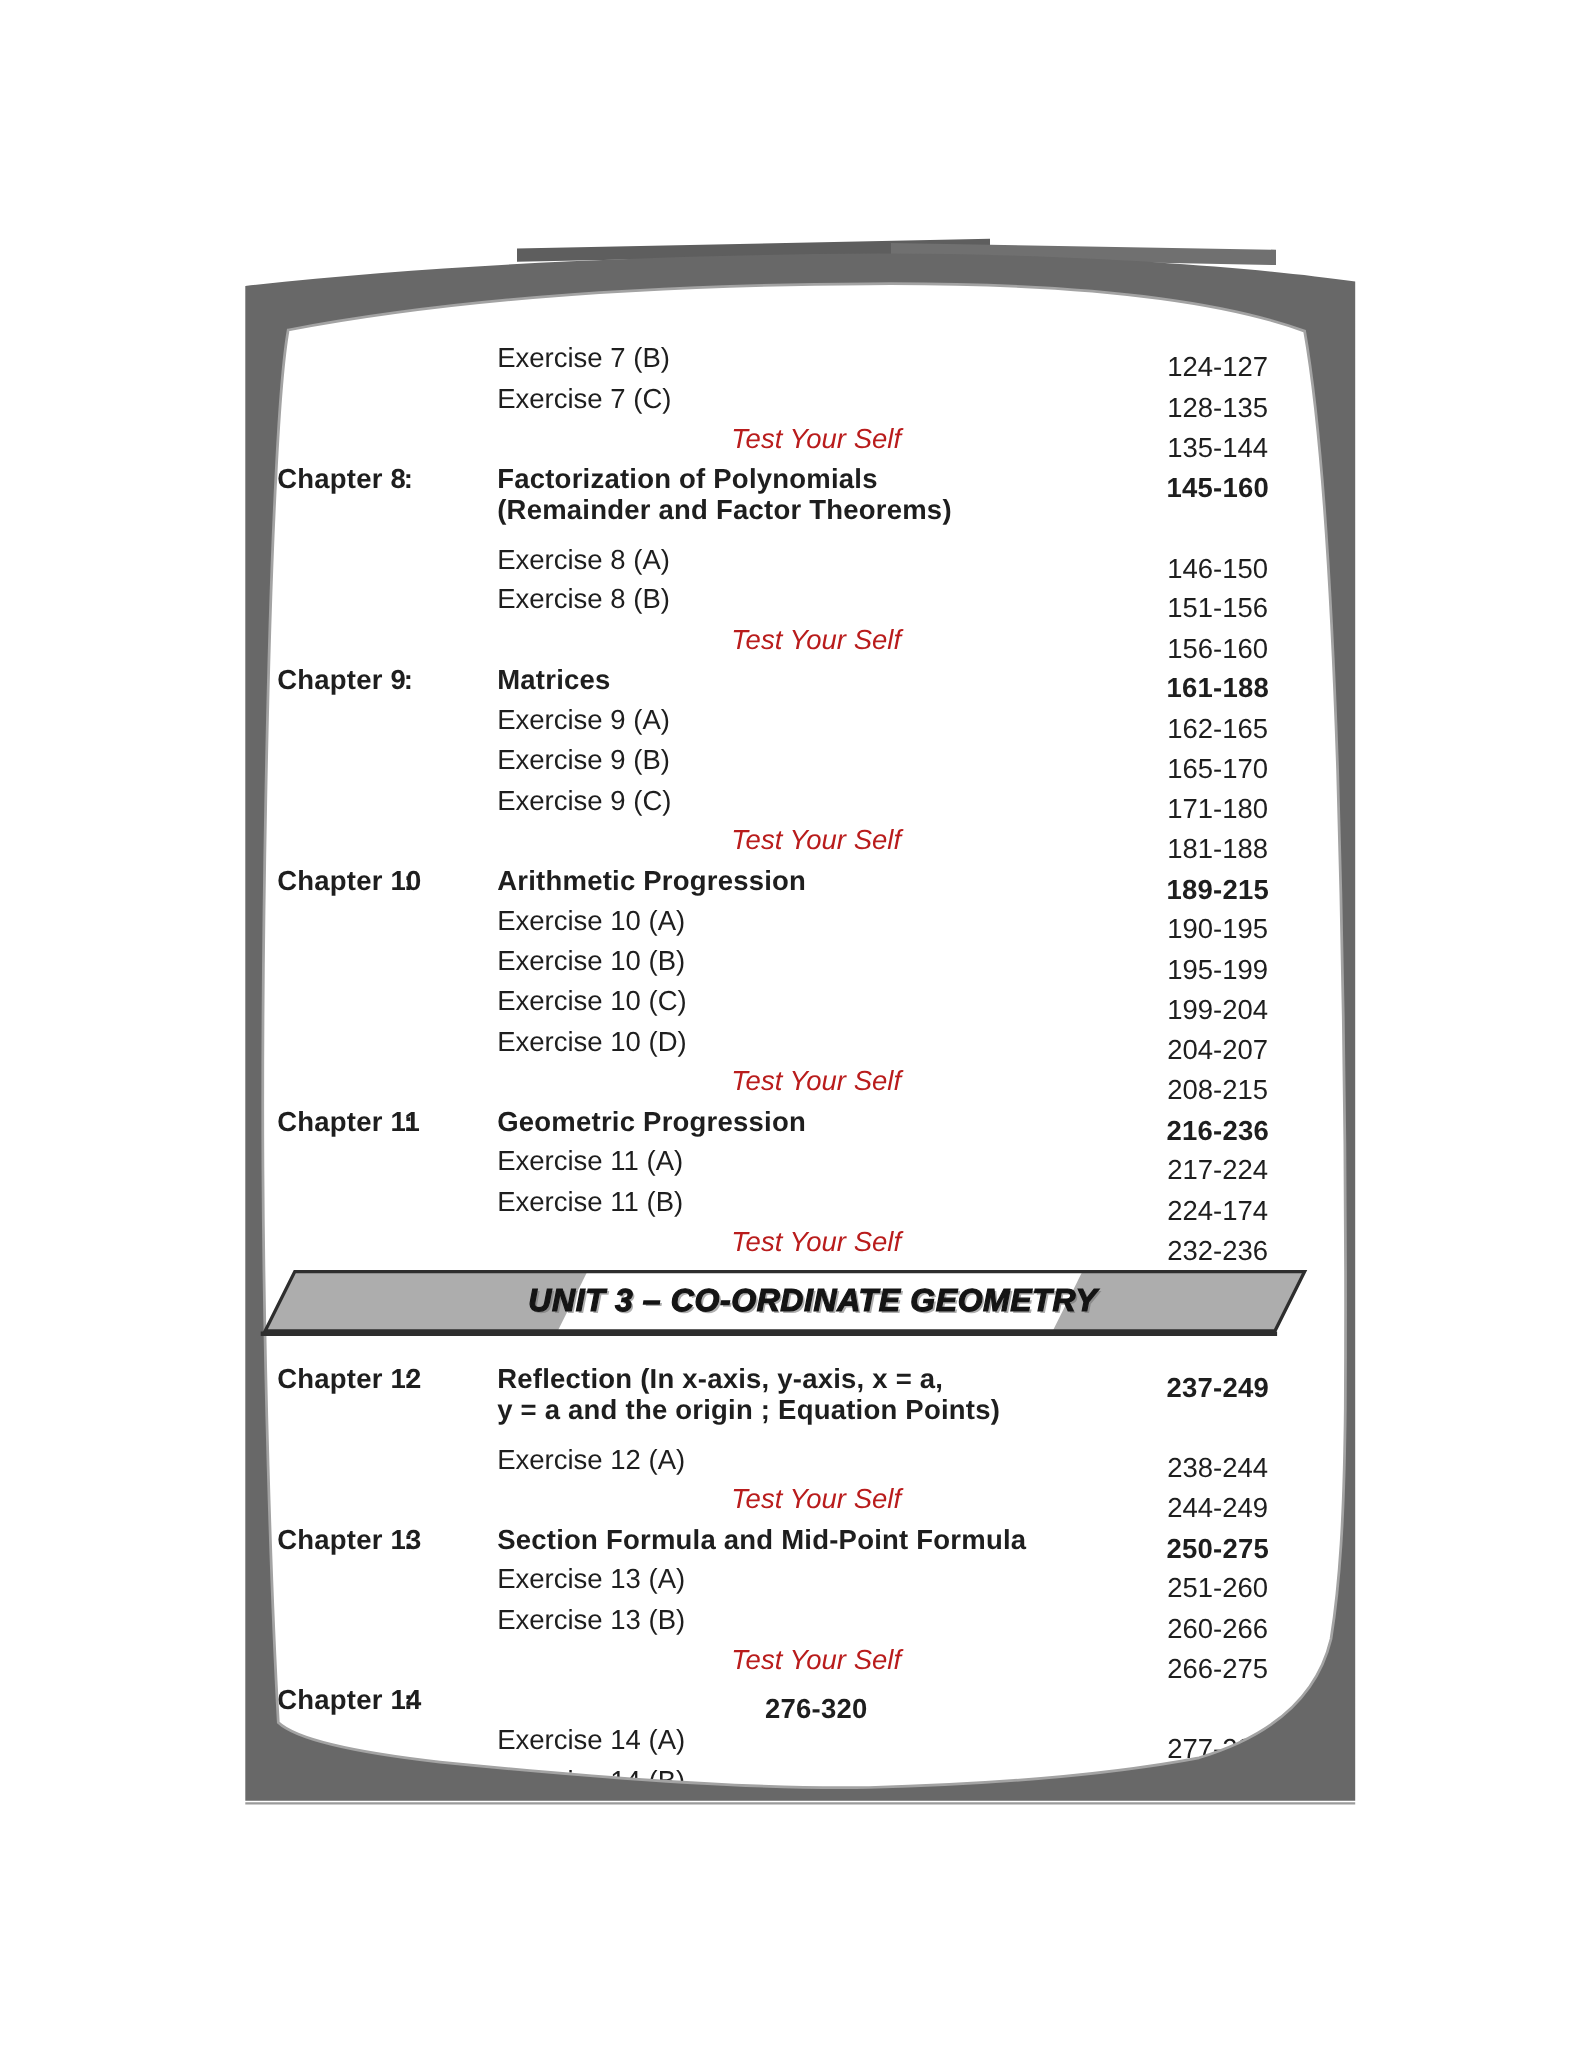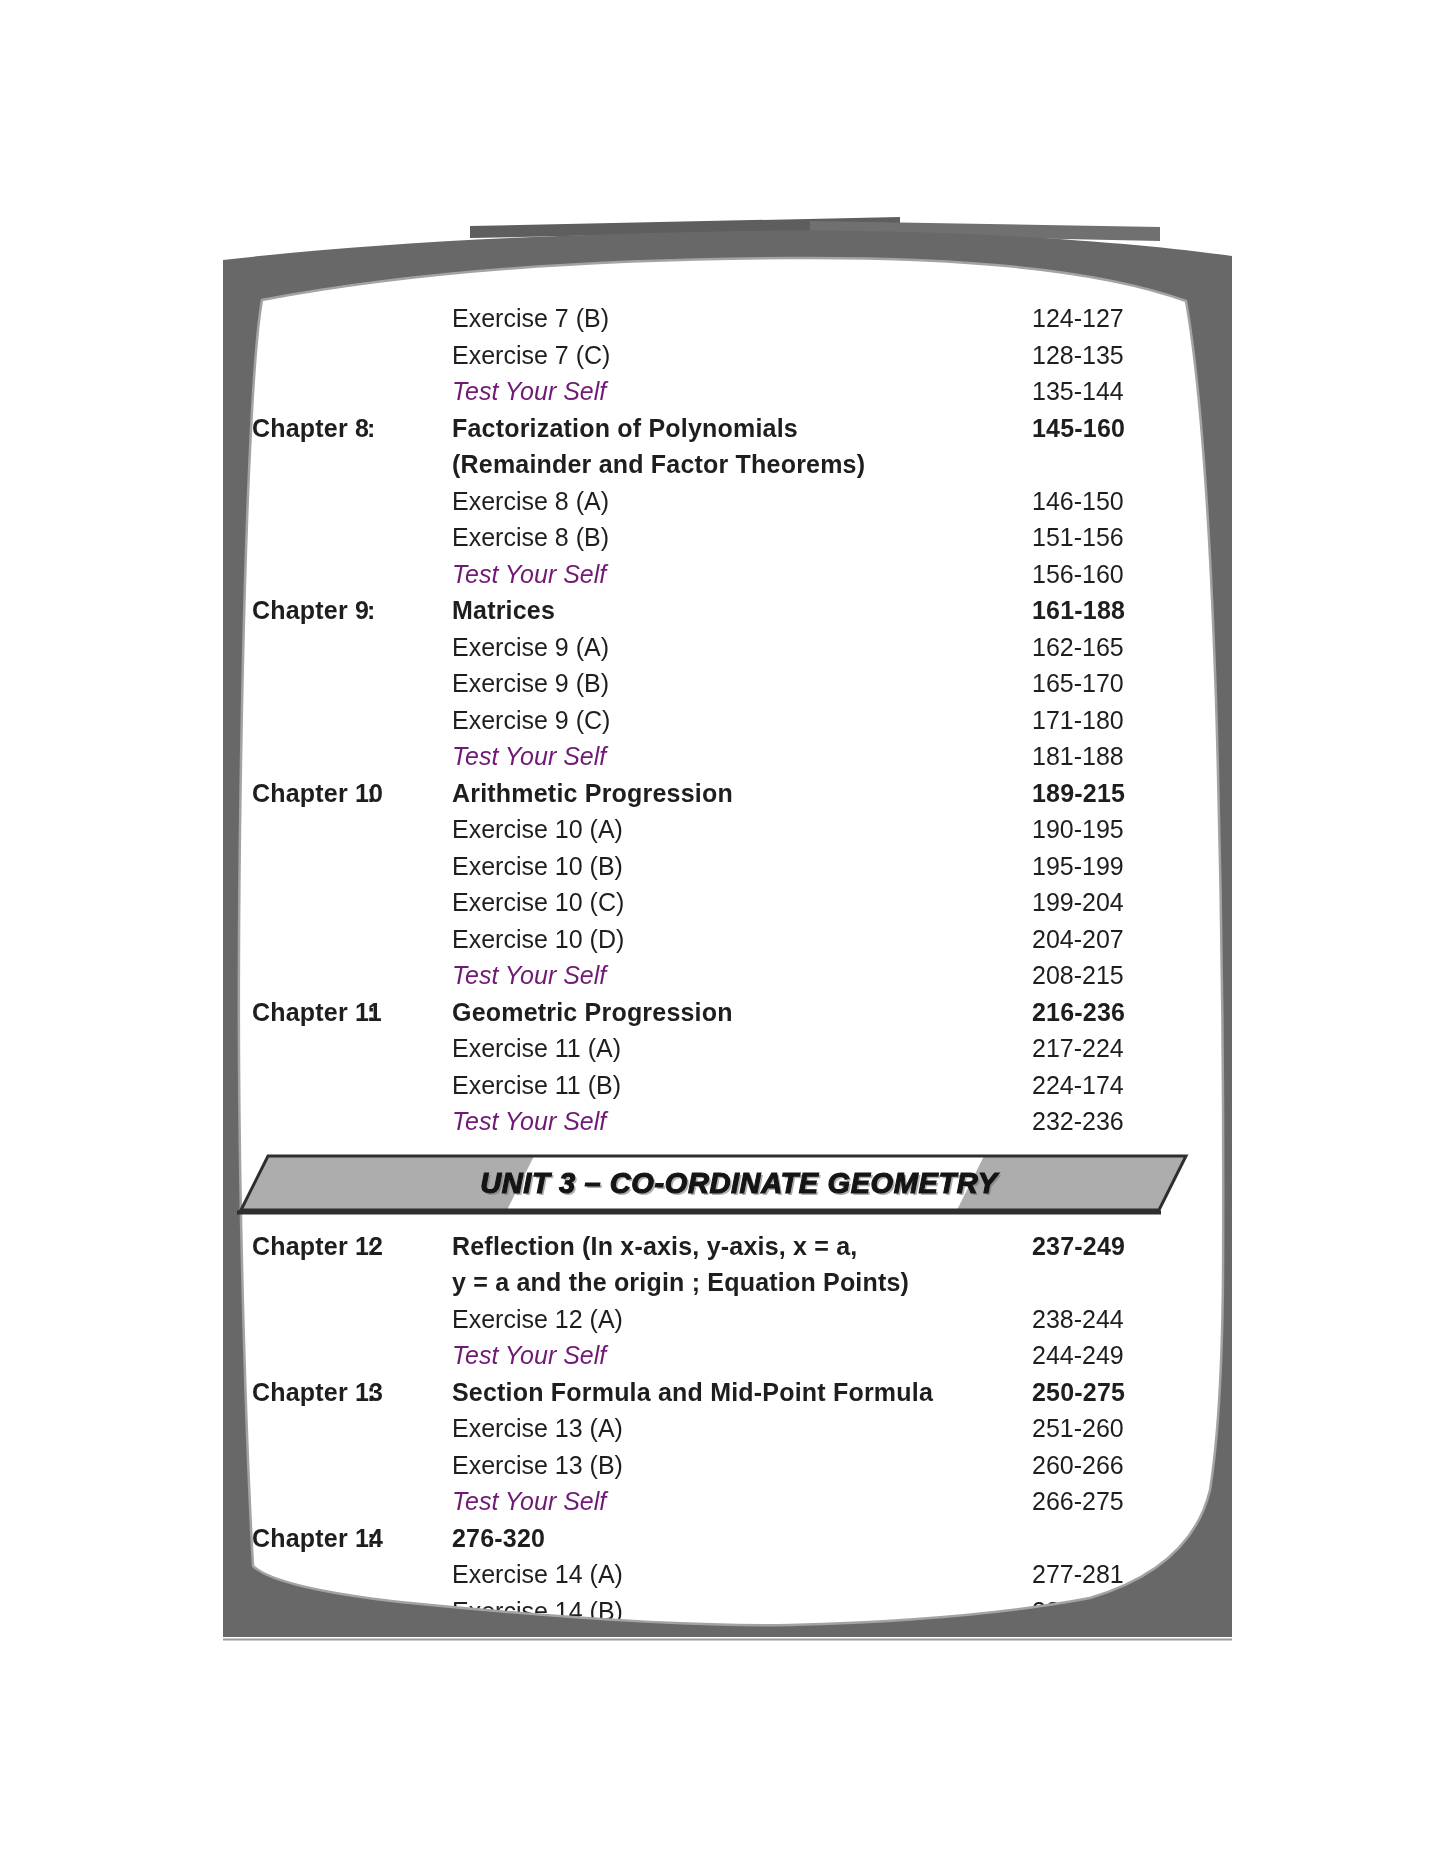--- a/index.html
+++ b/index.html
@@ -14,27 +14,27 @@
   #frame-svg{position:absolute;left:0;top:0;pointer-events:none;z-index:5;}
   
   #toc{
     position:absolute;left:252px;top:300px;width:930px;z-index:1;
     color:#1e1e1e;font-size:25px;
   }
   .line{
     display:grid;grid-template-columns:115px 85px 1fr 150px;
     height:36.5px;line-height:36.5px;align-items:center;white-space:nowrap;
   }
-  .col-pages{text-align:left;}
+  .col-pages{text-align:center;margin-top:16px;}
   .line.chapter .col-chapter,
   .line.chapter .col-colon,
   .line.chapter .col-title,
   .line.chapter .col-pages,
   .line.chapter-cont .col-title{font-weight:bold;letter-spacing:0.2px;}
-  .line.test .col-title{font-style:italic;color:#701a75;}
+  .line.test .col-title{font-style:italic;color:#b91c1c;text-align:center;}
   .banner-gap{height:52px;margin-top:21px;margin-bottom:15px;}
   
   #banner-label{
     position:absolute;left:500px;top:1160px;width:478px;height:46px;z-index:6;
     display:flex;align-items:center;justify-content:center;
     font-size:29px;font-weight:bold;font-style:italic;
     letter-spacing:0.6px;color:#141414;
     -webkit-text-stroke:1.1px #141414;
     text-shadow:2px 2px 0 rgba(110,110,110,0.55);
     white-space:nowrap;

